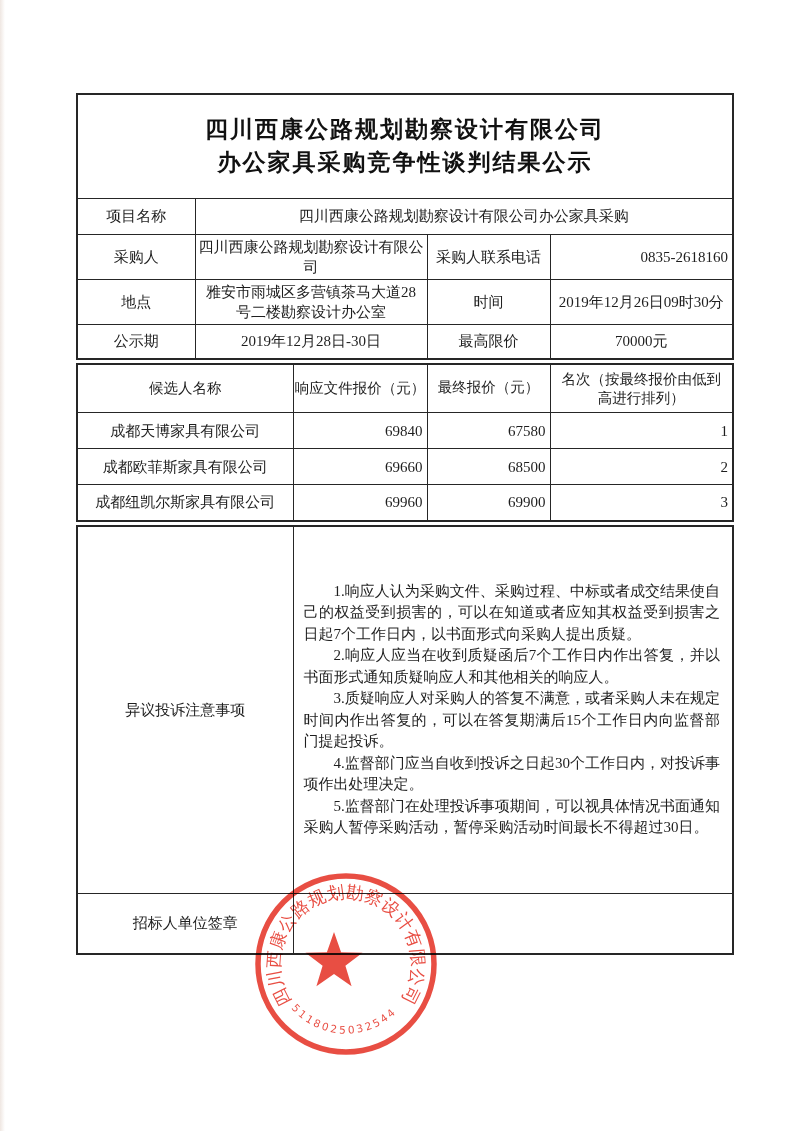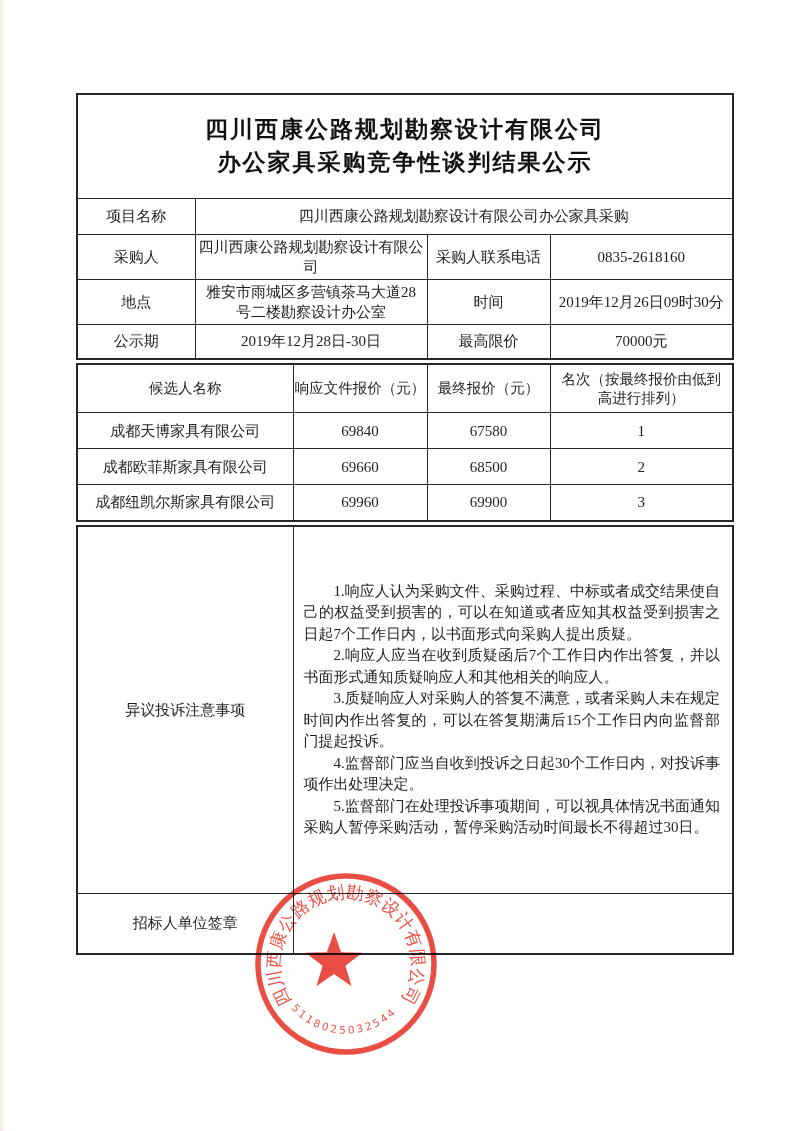--- a/index.html
+++ b/index.html
@@ -56,21 +56,21 @@
     vertical-align: middle;
     padding: 8px 12px 8px 10px;
   }
   .objection-text p {
     text-indent: 2em;
     font-size: 15px;
     line-height: 21.5px;
     text-align: justify;
     color: #1e1e1e;
   }
-  .num-cell { font-family: "Liberation Serif", "DejaVu Serif", serif; }
+  .num-cell { font-family: "Liberation Serif", "DejaVu Serif", serif; text-align: right; }
   
   .stamp {
     position: absolute;
     left: 245px; top: 863px;
     width: 202px; height: 196px;
     opacity: 0.9;
     mix-blend-mode: multiply;
     pointer-events: none;
   }
 </style>
@@ -124,21 +124,21 @@
     <colgroup>
         <col style="width:216px">
         <col style="width:134px">
         <col style="width:123px">
         <col style="width:183px">
       </colgroup>
     <tbody>
         <tr class="rBh">
       <td>候选人名称</td>
       <td style="padding:14px 0;">响应文件报价（元）</td>
-      <td style="padding:0 0;">最终报价（元）</td>
+      <td style="padding:0 0;font-family:Liberation Mono, monospace;">最终报价（元）</td>
       <td>名次（按最终报价由低到高进行排列）</td>
     </tr>
     <tr class="rB">
       <td>成都天博家具有限公司</td>
       <td class="num-cell">69840</td>
       <td class="num-cell">67580</td>
       <td class="num-cell">1</td>
     </tr>
     <tr class="rB">
       <td>成都欧菲斯家具有限公司</td>

